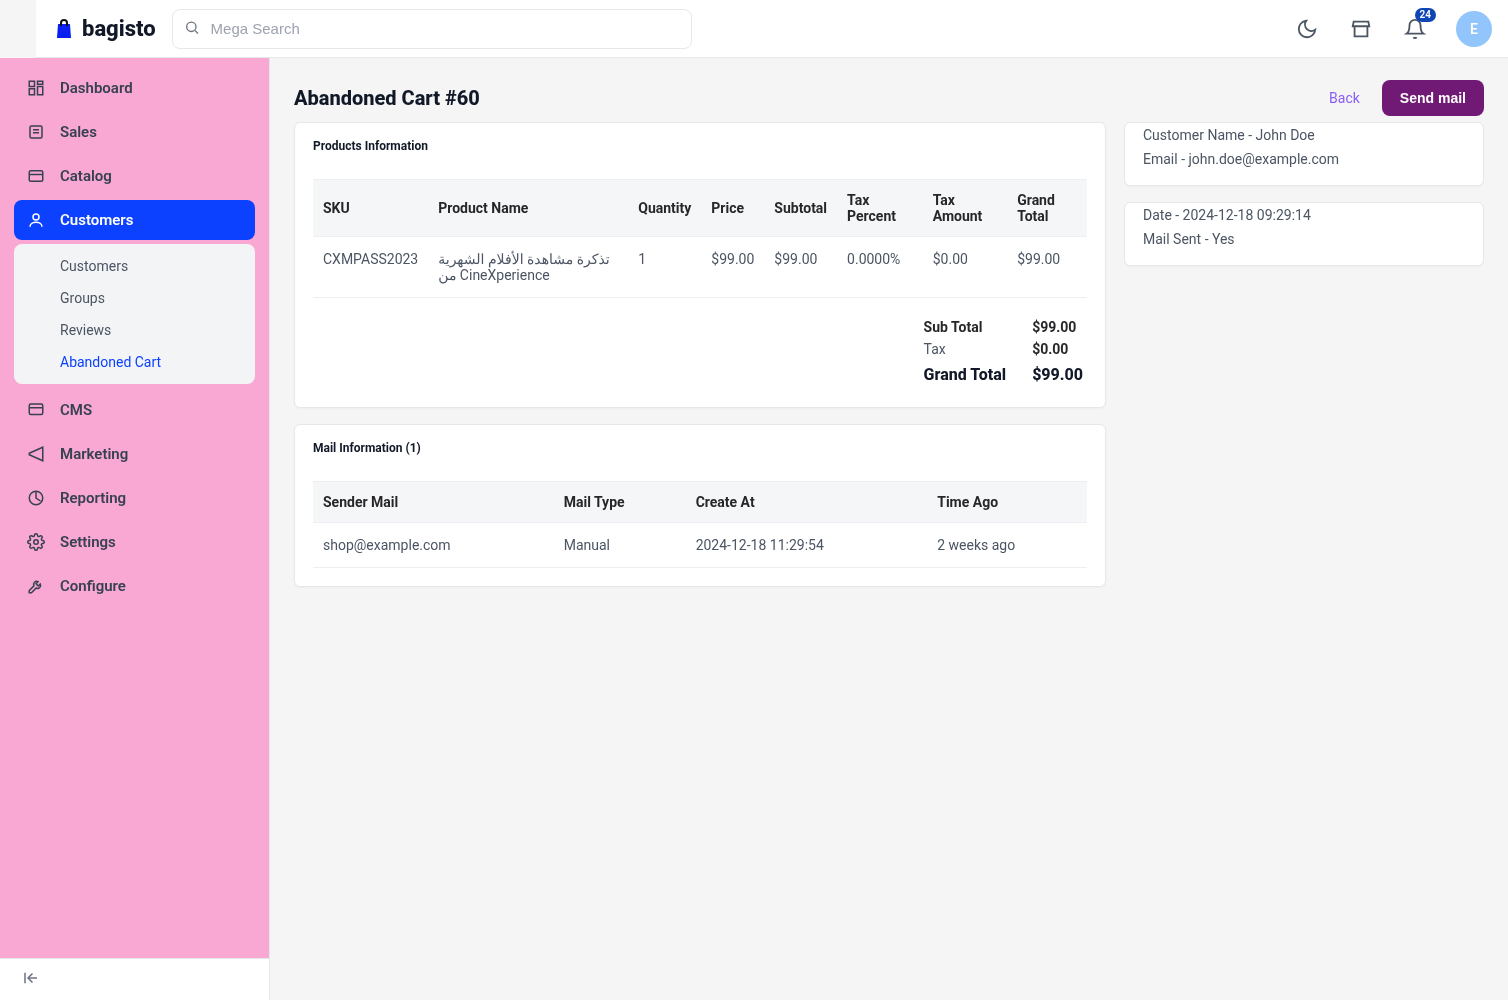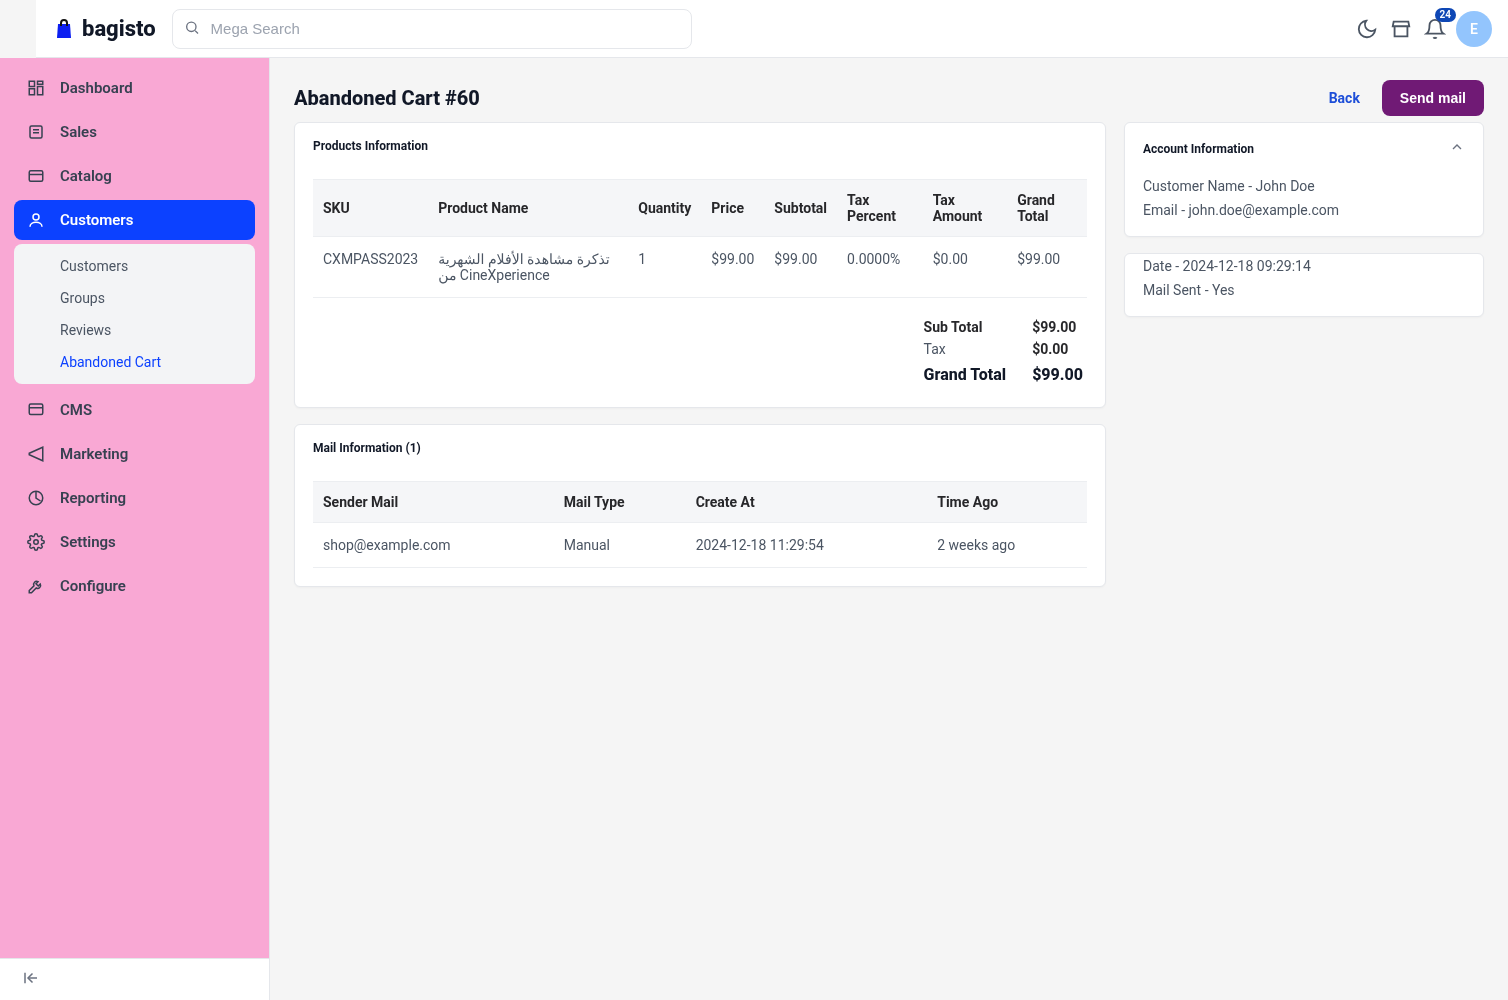--- a/index.html
+++ b/index.html
@@ -53,21 +53,21 @@
   position: absolute;
   left: 12px;
   top: 50%;
   transform: translateY(-50%);
   color: #6b7280;
 }
 .topbar-spacer { flex: 1; }
 .topbar-actions {
   display: flex;
   align-items: center;
-  gap: 8px;
+  gap: 28px;
 }
 .icon-btn {
   width: 26px;
   height: 26px;
   display: flex;
   align-items: center;
   justify-content: center;
   color: #4b5563;
   cursor: pointer;
   position: relative;
@@ -180,22 +180,22 @@
   font-size: 20px;
   font-weight: 800;
   color: #111827;
 }
 .page-actions {
   display: flex;
   align-items: center;
   gap: 22px;
 }
 .back-link {
-  font-weight: 700;
-  color: #1d4ed8;
+  font-weight: 400;
+  color: #8b5cf6;
   cursor: pointer;
 }
 .primary-btn {
   background: #701a75;
   color: #fff;
   font-weight: 700;
   padding: 10px 18px;
   border-radius: 8px;
   border: none;
   cursor: pointer;
@@ -503,28 +503,20 @@
                 </tr>
               </tbody>
             </table>
           </div>
         </div>
 
       </div>
 
       <div class="col-side">
         <div class="card">
-          <div class="card-header">
-            <span>Account Information</span>
-            <span class="chev">
-              <svg width="16" height="16" viewBox="0 0 24 24" fill="none" stroke="currentColor" stroke-width="2">
-                  <polyline points="18 15 12 9 6 15"></polyline>
-                </svg>
-            </span>
-          </div>
           <div class="card-body tight">
             <div class="info-line">Customer Name - John Doe</div>
             <div class="info-line">Email - john.doe@example.com</div>
           </div>
         </div>
 
         <div class="card">
           <div class="card-body tight">
             <div class="info-line">Date - 2024-12-18 09:29:14</div>
             <div class="info-line">Mail Sent - Yes</div>

